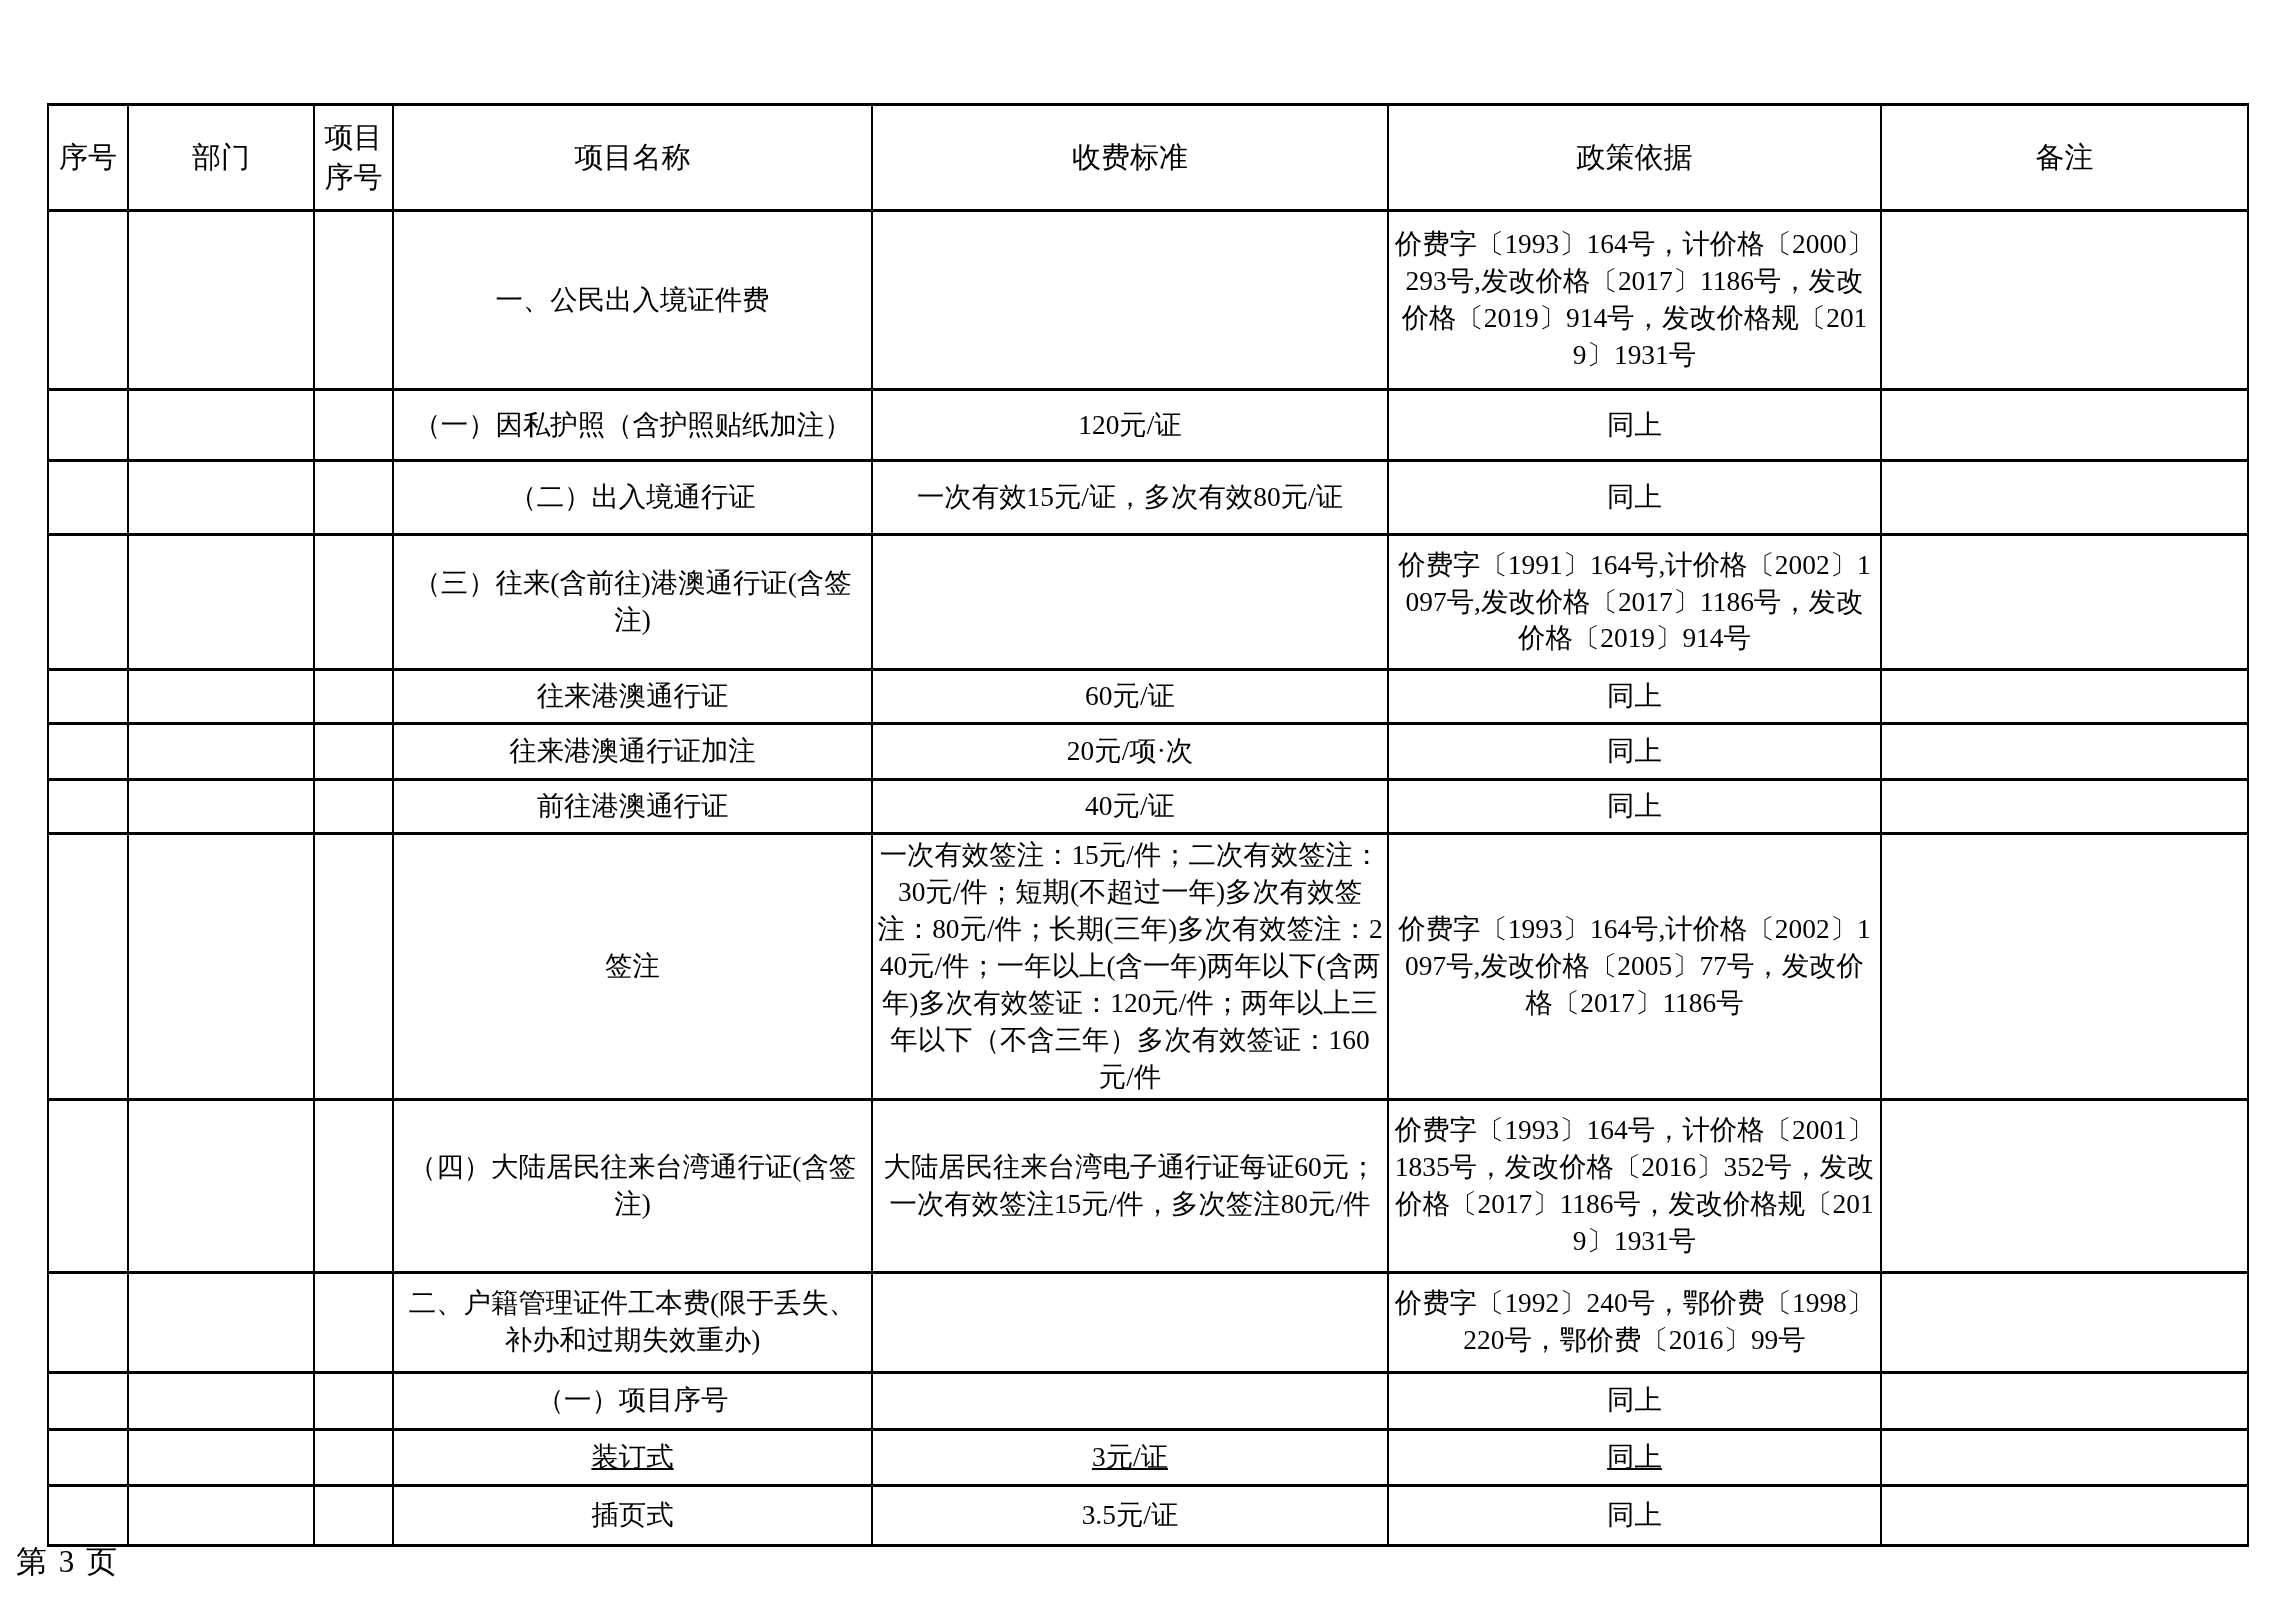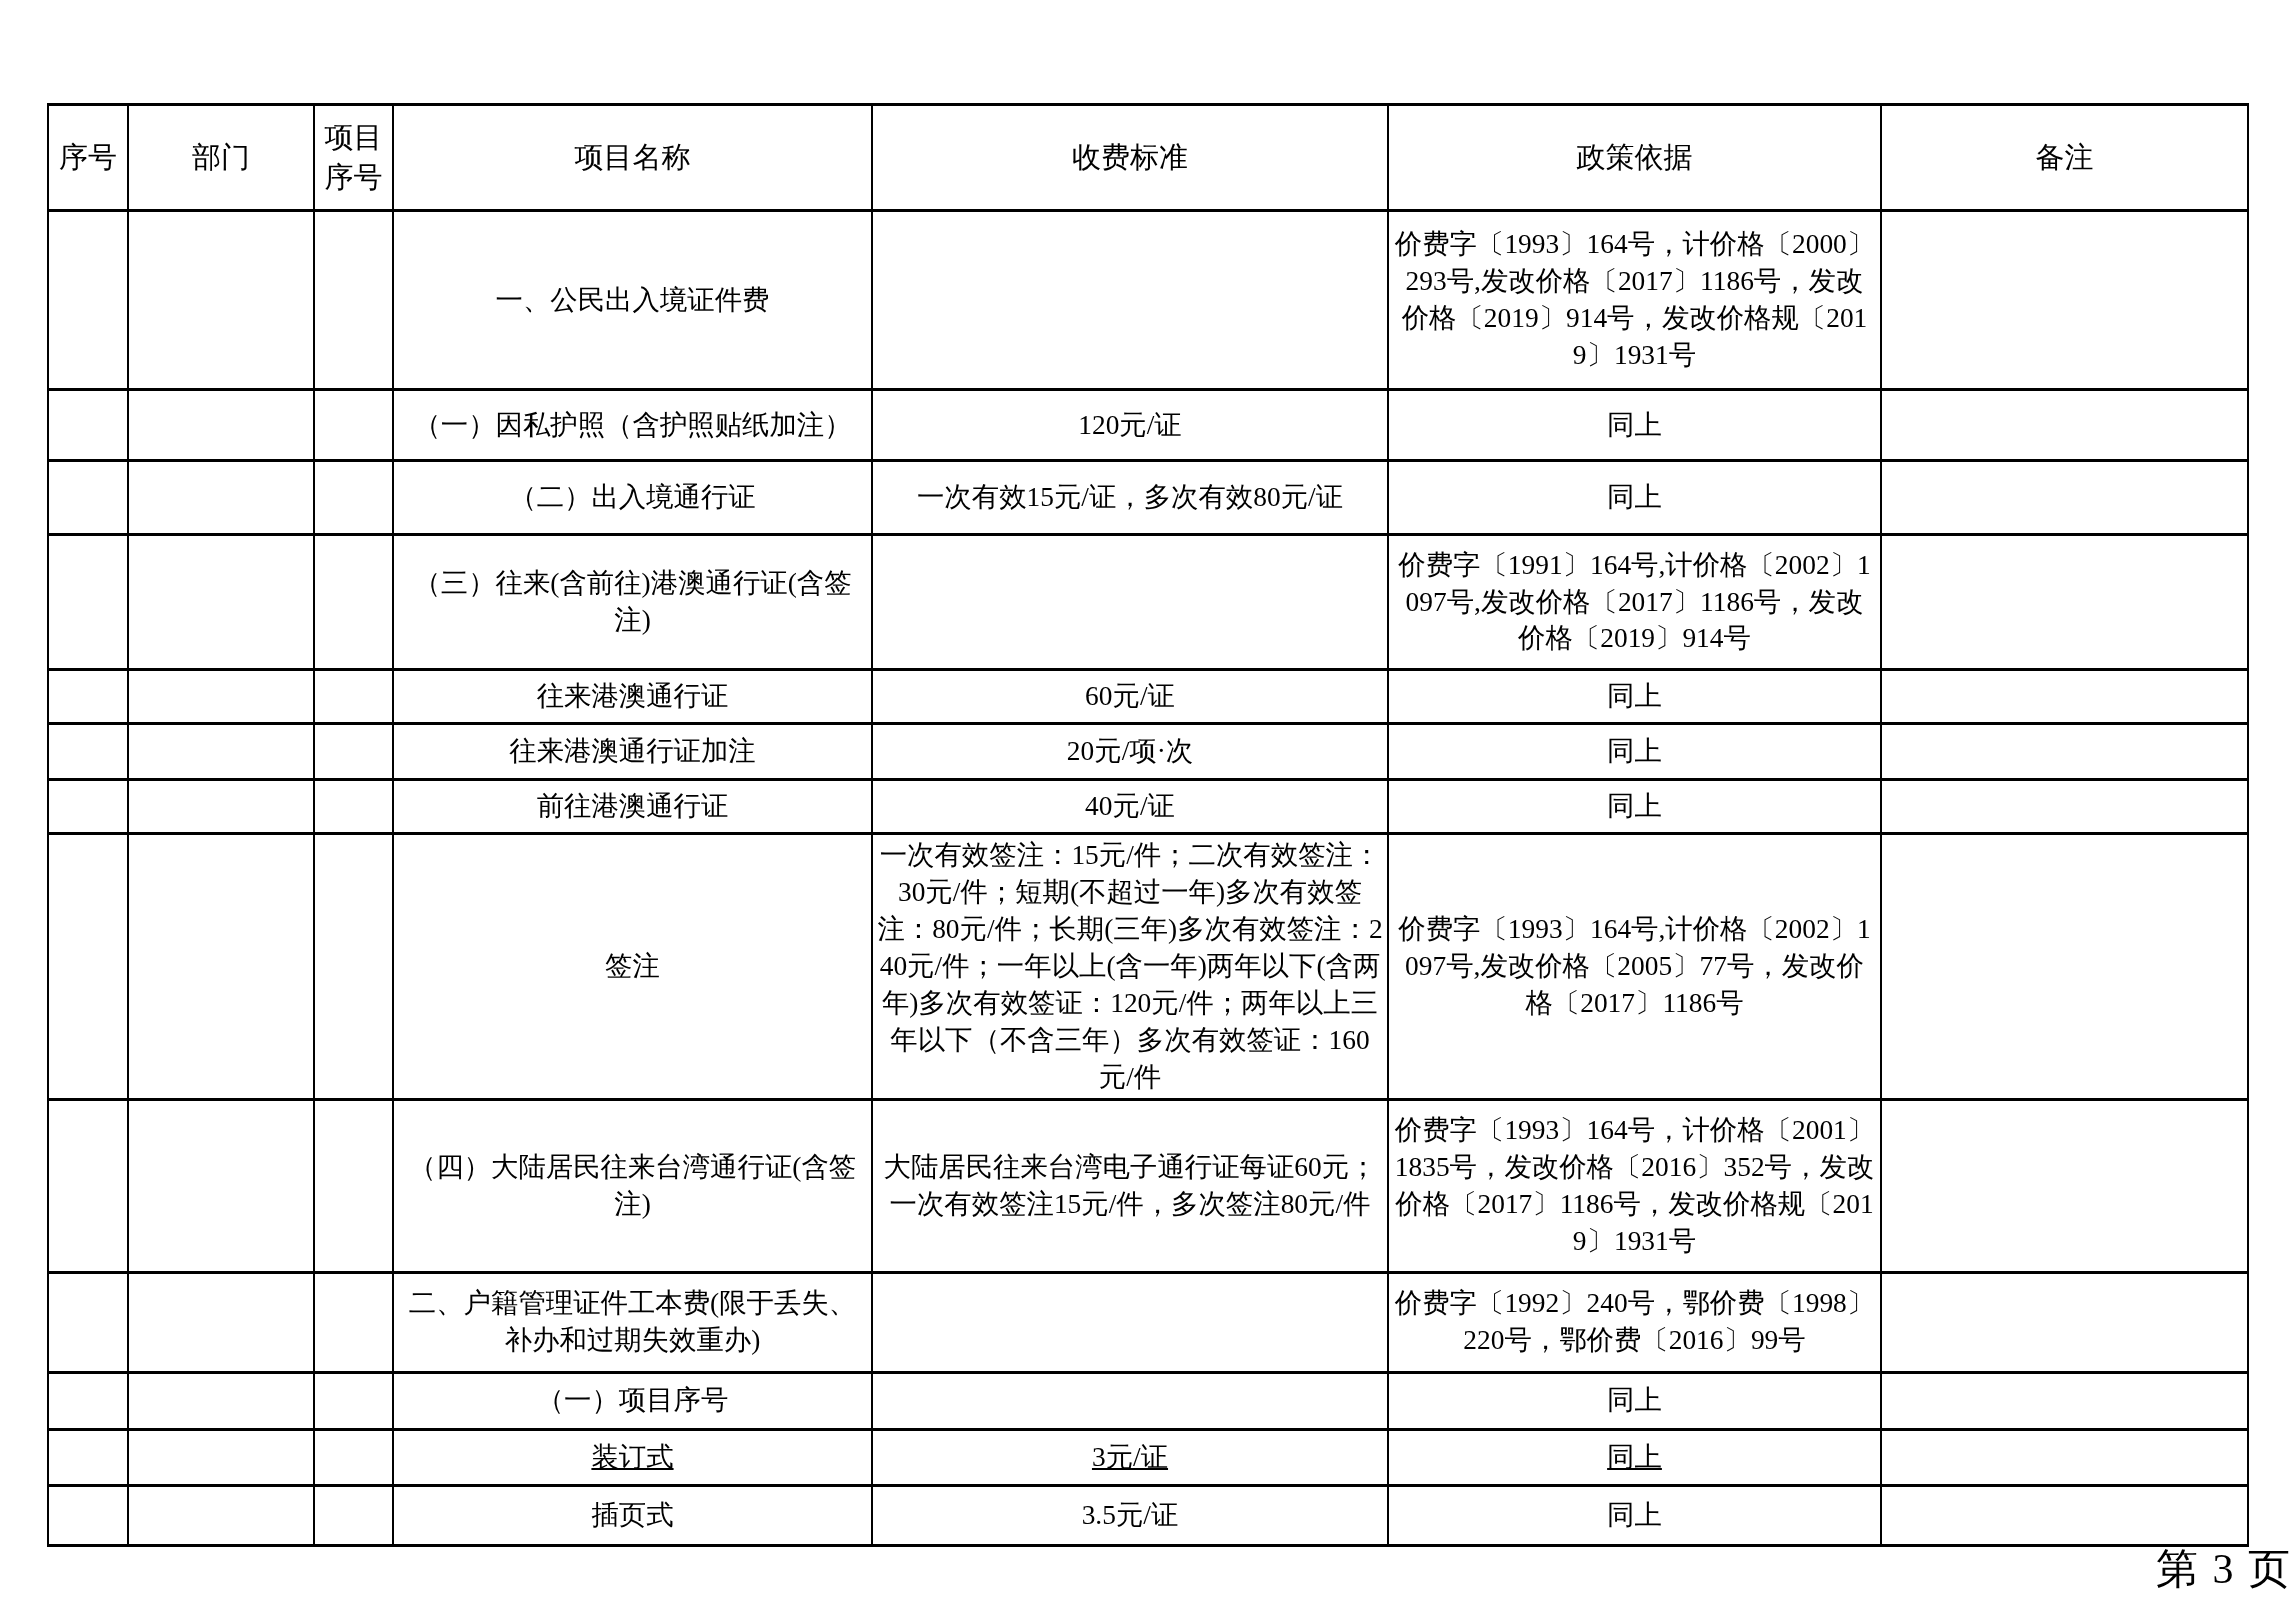--- a/index.html
+++ b/index.html
@@ -48,22 +48,22 @@
   tr.r9  { height: 173px; }
   tr.r10 { height: 100px; }
   tr.r11 { height: 57px; }
   tr.r12 { height: 56px; text-decoration: underline; }
   tr.r13 { height: 60px; }
   .page-footer {
     position: absolute;
     left: 16px;
     right: 0;
     top: 1541px;
-    text-align: right;
-    font-size: 42px;
+    text-align: left;
+    font-size: 31px;
     letter-spacing: 2px;
   }
 </style>
 </head>
 <body>
 
 <div class="page">
   <table class="fee-table">
     <colgroup>
       <col style="width:80px">

